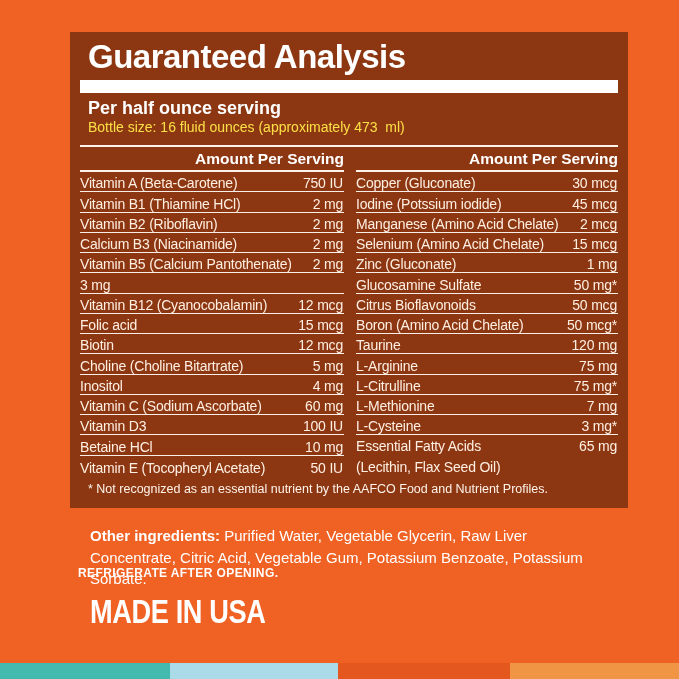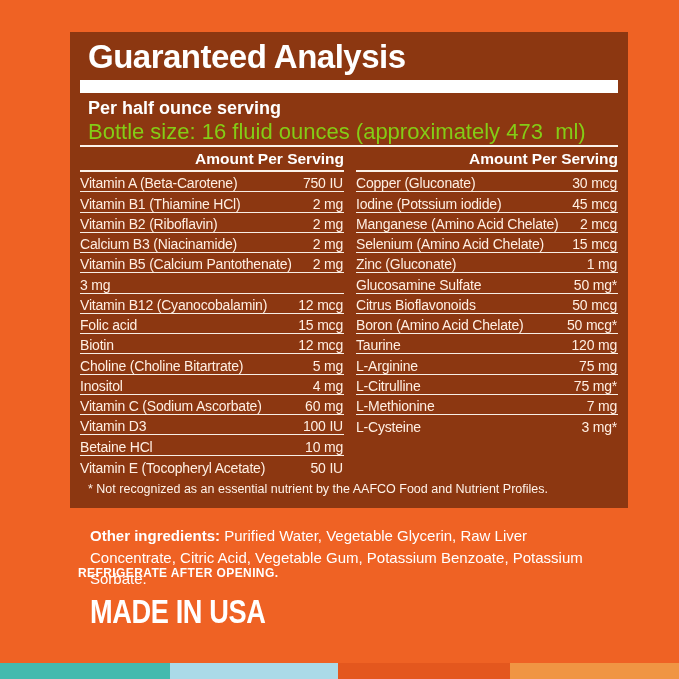--- a/index.html
+++ b/index.html
@@ -23,21 +23,21 @@
   .white-bar{
     position:absolute;left:10px;top:48px;width:538px;height:13px;
     background:#FFFFFF;
   }
   .serving-line{
     position:absolute;left:18px;top:66px;
     color:#FFFFFF;font-size:18px;font-weight:bold;white-space:nowrap;
   }
   .bottle-line{
     position:absolute;left:18px;top:87px;
-    color:#84cc16;font-size:22px;white-space:pre;  
+    color:#fde047;font-size:14px;white-space:pre;  
   }
   .top-rule{
     position:absolute;left:10px;top:113px;width:538px;height:2px;
     background:#FBF2EA;
   }
   
   .table-wrap{
     position:absolute;left:10px;top:116px;width:538px;
     display:flex;
   }
@@ -273,20 +273,27 @@
                 <span class="t-label">L-Methionine</span>
                 <span class="t-value">7 mg</span>
               </div>
             </div>
             <div class="t-row">
               <div class="t-line1">
                 <span class="t-label">L-Cysteine</span>
                 <span class="t-value">3 mg*</span>
               </div>
             </div>
+            <div class="t-row double">
+              <div class="t-line1">
+                <span class="t-label">Essential Fatty Acids</span>
+                <span class="t-value">65 mg</span>
+              </div>
+              <div class="t-label2">(Lecithin, Flax Seed Oil)</div>
+            </div>
           </div>
       </div>
     </div>
 
     <div class="footnote">* Not recognized as an essential nutrient by the AAFCO Food and Nutrient Profiles.</div>
   </div>
 
   <div class="other-ing">
     <b>Other ingredients:</b><span> Purified Water, Vegetable Glycerin, Raw Liver Concentrate, Citric Acid, Vegetable Gum, Potassium Benzoate, Potassium Sorbate.</span>
   </div>

